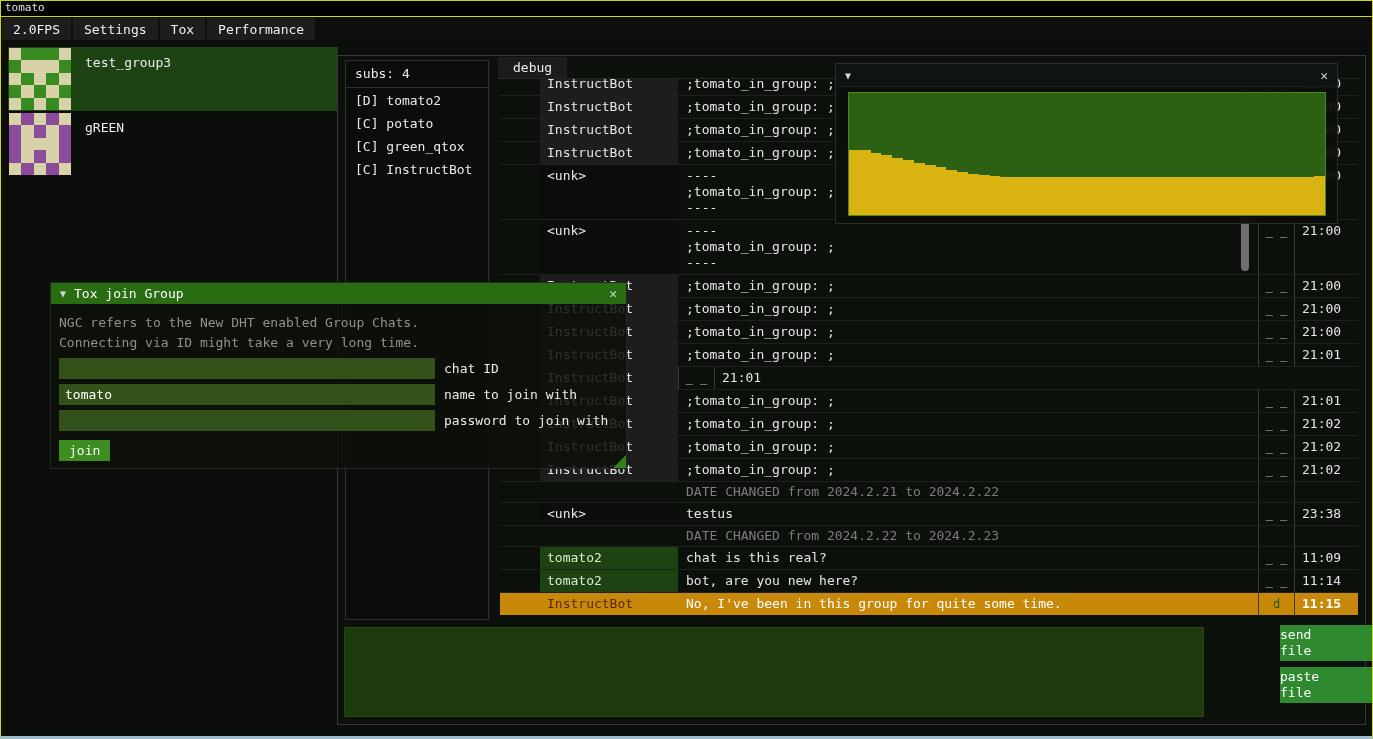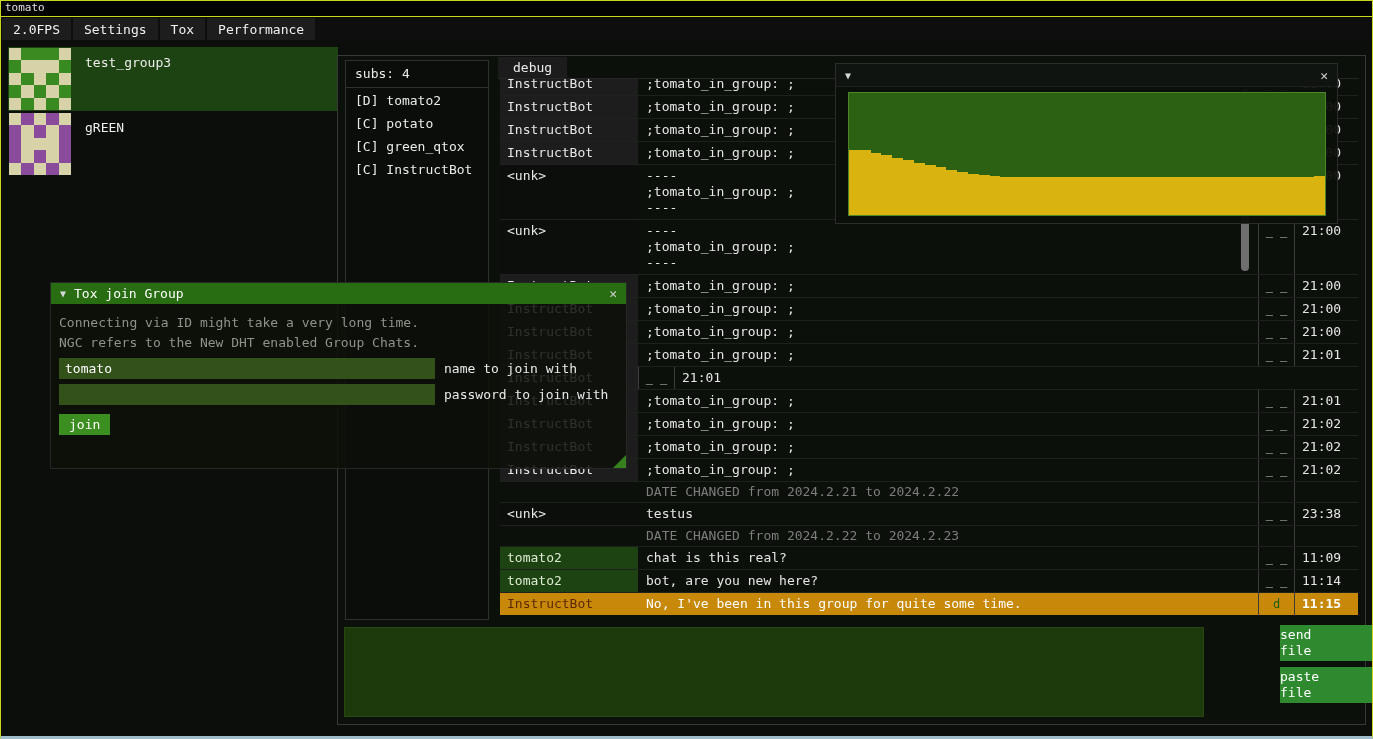--- a/index.html
+++ b/index.html
@@ -46,21 +46,21 @@
   .subs-member { padding:3px 9px 0; line-height:20px; color:#eaeaea; }
   .tabbar {
     position:absolute; left:160px; top:1px; right:6px; height:22px;
     border-bottom:1px solid #262626; display:flex; align-items:stretch;
   }
   .tab { background:#1c1c1c; padding:0 15px; display:flex; align-items:center; color:#ececec; font-size:13px; }
   
   .messages { position:absolute; left:162px; top:23px; width:858px; height:536px; overflow:hidden; font-size:13px; }
   .messages .msg-row:first-child { margin-top:-6px; }
   .msg-row { display:flex; border-bottom:1px solid #1e211d; min-height:23px; align-items:stretch; }
-  .cell-name  { width:138px; flex:none; padding:3px 7px; background:#1d1d1d; color:#e6e6e6; line-height:16px; }
+  .cell-name  { width:138px; flex:none; padding:3px 7px; background:#1d1d1d; color:#e6e6e6; line-height:16px;margin-left:40px; }
   .cell-text  { flex:1; padding:3px 8px; color:#e6e6e6; white-space:pre-line; line-height:16px; }
   .cell-flags { width:36px; flex:none; border-left:1px solid #3c3c3c; padding:3px 3px; color:#c8c8c8; text-align:center; font-size:12px; line-height:16px; }
   .cell-time  { width:64px; flex:none; border-left:1px solid #3c3c3c; padding:3px 7px; color:#e6e6e6; line-height:16px; }
   .k-unk .cell-name { background:#0c0e0b; }
   .k-self .cell-name { background:#1e4312; color:#dcead2; }
   .k-date { min-height:21px; }
   .k-date .cell-name { background:transparent; }
   .k-date .cell-text { color:#7d7d7d; padding-top:2px; padding-bottom:2px; }
   .k-highlight { background:#c8890b; }
   .k-highlight .cell-name { background:transparent; color:#5c2800; }
@@ -380,22 +380,26 @@
     </div>
 </div>
 
 <div class="join-window">
   <div class="win-title">
     <span class="collapse-icon">▼</span>
     <span>Tox join Group</span>
     <span class="close-icon">✕</span>
   </div>
   <div class="join-body">
+    <div class="join-desc">NGC refers to the New DHT enabled Group Chats.</div>
     <div class="join-desc">Connecting via ID might take a very long time.</div>
-    <div class="join-desc">NGC refers to the New DHT enabled Group Chats.</div>
+    <div class="join-row">
+      <input class="join-input" type="text" value="" style="">
+      <span class="join-label">chat ID</span>
+    </div>
     <div class="join-row">
       <input class="join-input" type="text" value="tomato" style="">
       <span class="join-label">name to join with</span>
     </div>
     <div class="join-row">
       <input class="join-input" type="text" value="" style="">
       <span class="join-label">password to join with</span>
     </div>
     <button class="join-btn">join</button>
     <div class="resize-grip"></div>

